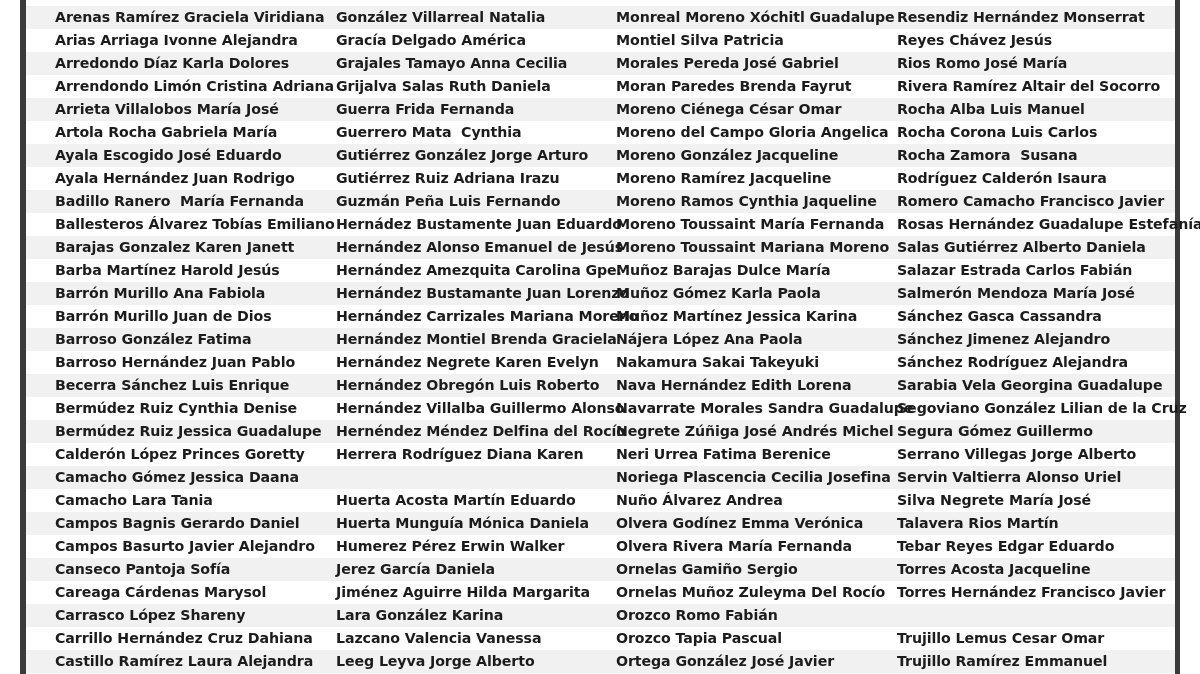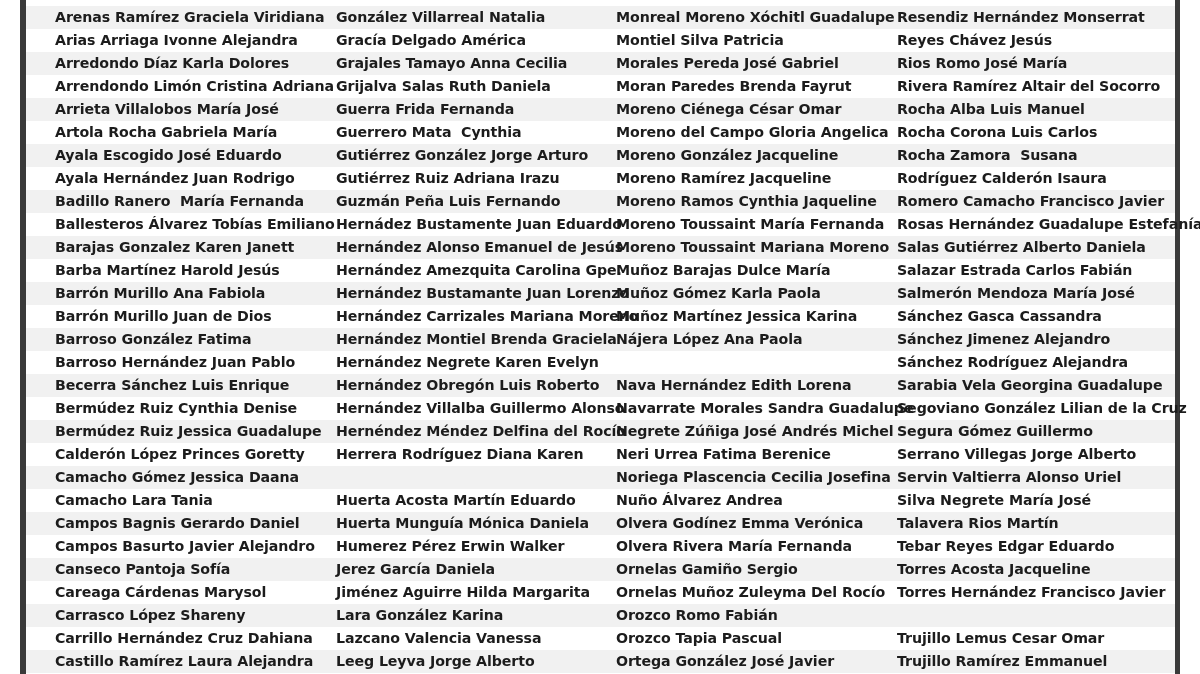--- a/index.html
+++ b/index.html
@@ -163,20 +163,21 @@
     </div>
     <div class="row">
       <span class="cell c0">Barroso González Fatima</span>
       <span class="cell c1">Hernández Montiel Brenda Graciela</span>
       <span class="cell c2">Nájera López Ana Paola</span>
       <span class="cell c3">Sánchez Jimenez Alejandro</span>
     </div>
     <div class="row">
       <span class="cell c0">Barroso Hernández Juan Pablo</span>
       <span class="cell c1">Hernández Negrete Karen Evelyn</span>
+      <span class="cell c2">Nakamura Sakai Takeyuki</span>
       <span class="cell c3">Sánchez Rodríguez Alejandra</span>
     </div>
     <div class="row">
       <span class="cell c0">Becerra Sánchez Luis Enrique</span>
       <span class="cell c1">Hernández Obregón Luis Roberto</span>
       <span class="cell c2">Nava Hernández Edith Lorena</span>
       <span class="cell c3">Sarabia Vela Georgina Guadalupe</span>
     </div>
     <div class="row">
       <span class="cell c0">Bermúdez Ruiz Cynthia Denise</span>

